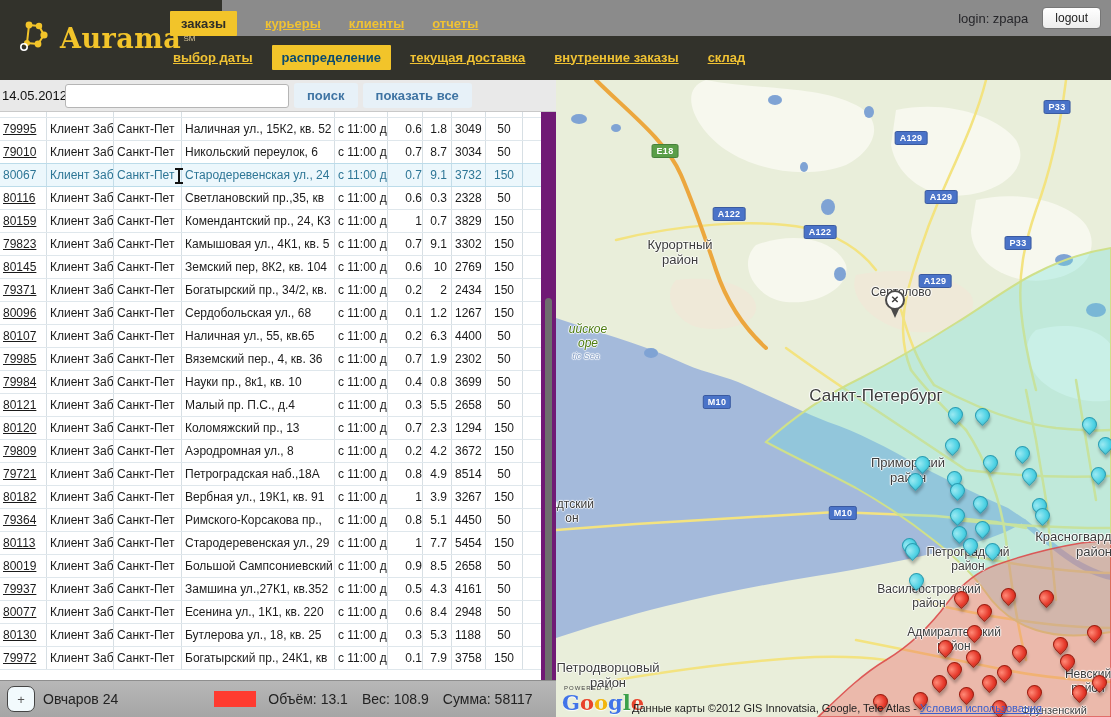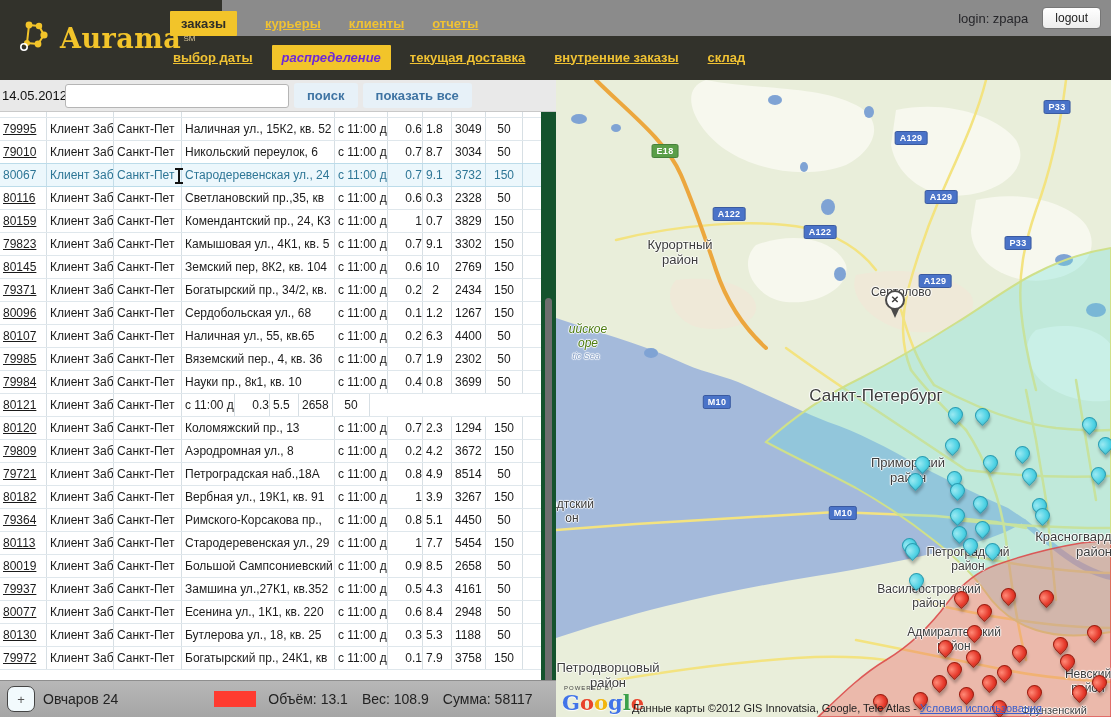--- a/index.html
+++ b/index.html
@@ -10,43 +10,43 @@
   #header { position:absolute; left:0; top:0; width:1111px; height:80px; background:#32322b; z-index:10; }
   #graystrip { position:absolute; left:222px; top:0; right:0; height:36px; background:#8b8b8b; }
   #logo { position:absolute; left:16px; top:18px; display:flex; align-items:center; gap:8px; }
   #logo .brand { font-family:"DejaVu Serif", serif; font-weight:bold; font-size:27px; color:#f2c42a; letter-spacing:0.5px; }
   #logo .sm { font-size:8px; color:#d8c79a; vertical-align:super; margin-left:2px; }
   #ptabs { position:absolute; left:170px; top:11px; display:flex; align-items:center; height:25px; }
   .ptab { font-size:13px; font-weight:bold; color:#f0c233; text-decoration:underline; margin:0 14px; cursor:pointer; }
   .ptab.active { background:#f2c42a; color:#2e2e28; text-decoration:none; padding:5px 11px; margin:0 14px 0 0; border-radius:1px; }
   #stabs { position:absolute; left:173px; top:44px; display:flex; align-items:center; height:26px; }
   .stab { font-size:13px; font-weight:bold; color:#f0c233; text-decoration:underline; margin-right:29px; cursor:pointer; }
-  .stab.active { background:#f2c42a; color:#6d28d9; text-decoration:none; padding:5px 10px; margin-right:19px; margin-left:-10px; border-radius:1px;font-style:italic; }
+  .stab.active { background:#f2c42a; color:#0c4a6e; text-decoration:none; padding:5px 10px; margin-right:19px; margin-left:-10px; border-radius:1px; }
   #loginbox { position:absolute; right:10px; top:7px; display:flex; align-items:center; gap:14px; }
   #login-label { font-size:13px; color:#26262a; }
   #logout-btn { font-size:12px; color:#222; background:linear-gradient(#ffffff,#ededed); border:1px solid #777; border-radius:4px; padding:3px 12px; cursor:pointer; }
 
   
-  #left { position:absolute; left:0; top:80px; width:641px; height:637px; background:#14532d; }
+  #left { position:absolute; left:0; top:80px; width:641px; height:637px; background:#701a75; }
   #toolbar { position:absolute; left:0; top:0; width:556px; height:32px; background:#e9e9e9; border-bottom:1px solid #c9c9c9; display:flex; align-items:center; }
   #date-label { font-size:13px; color:#111; margin-left:2px; width:63px; }
   #search-input { width:224px; height:24px; border:1px solid #b5b5b5; border-radius:3px; background:#fff; font-size:13px; padding:0 6px; }
   .tb-btn { height:25px; margin-left:5px; background:#e7f1f8; color:#3f74a3; font-weight:bold; font-size:13px; border:none; border-radius:3px; padding:4px 13px; cursor:pointer; }
 
   #tablewrap { position:absolute; left:0; top:32px; width:541px; height:568px; overflow:hidden; background:#fff; }
   .trow { display:flex; height:23px; border-bottom:1px solid #dfe7ec; }
   .trow.partial { height:6px; }
   .cell { border-right:1px solid #d7dfe4; font-size:12px; color:#1b1b1b; line-height:22px; overflow:hidden; white-space:nowrap; padding:0 3px; flex:none; }
   .c-id   { width:47px; }
   .c-client { width:67px; }
   .c-city { width:68px; }
   .c-addr { width:153px; }
   .c-time { width:53px; }
   .c-vol  { width:35px; text-align:right; padding-right:0; }
-  .c-wt   { width:29px; text-align:right; padding-right:12px; }
+  .c-wt   { width:29px; text-align:right; padding-right:4px; }
   .c-sum  { width:34px; }
   .c-fee  { width:37px; text-align:center; }
   .c-x    { width:18px; border-right:none; }
   .c-id span { text-decoration:underline; cursor:pointer; }
   .trow.sel { background:#ecf7fc; border-top:1px solid #bcdcea; border-bottom:1px solid #bcdcea; height:24px; margin-top:-1px; }
   .trow.sel .cell { color:#2e7696; border-right-color:#c4dde9; }
   .trow.sel .c-id span { text-decoration:none; }
 
   #vscroll { position:absolute; left:545px; top:218px; width:7px; height:414px; background:#6e6e6e; border-radius:4px; }
 
@@ -285,20 +285,21 @@
             <div class="cell c-vol">0.4</div>
             <div class="cell c-wt">0.8</div>
             <div class="cell c-sum">3699</div>
             <div class="cell c-fee">50</div>
             <div class="cell c-x"></div>
           </div>
           <div class="trow">
             <div class="cell c-id"><span>80121</span></div>
             <div class="cell c-client">Клиент Заб</div>
             <div class="cell c-city">Санкт-Пет</div>
+            <div class="cell c-addr">Малый пр. П.С., д.4</div>
             <div class="cell c-time">с 11:00 д</div>
             <div class="cell c-vol">0.3</div>
             <div class="cell c-wt">5.5</div>
             <div class="cell c-sum">2658</div>
             <div class="cell c-fee">50</div>
             <div class="cell c-x"></div>
           </div>
           <div class="trow">
             <div class="cell c-id"><span>80120</span></div>
             <div class="cell c-client">Клиент Заб</div>

